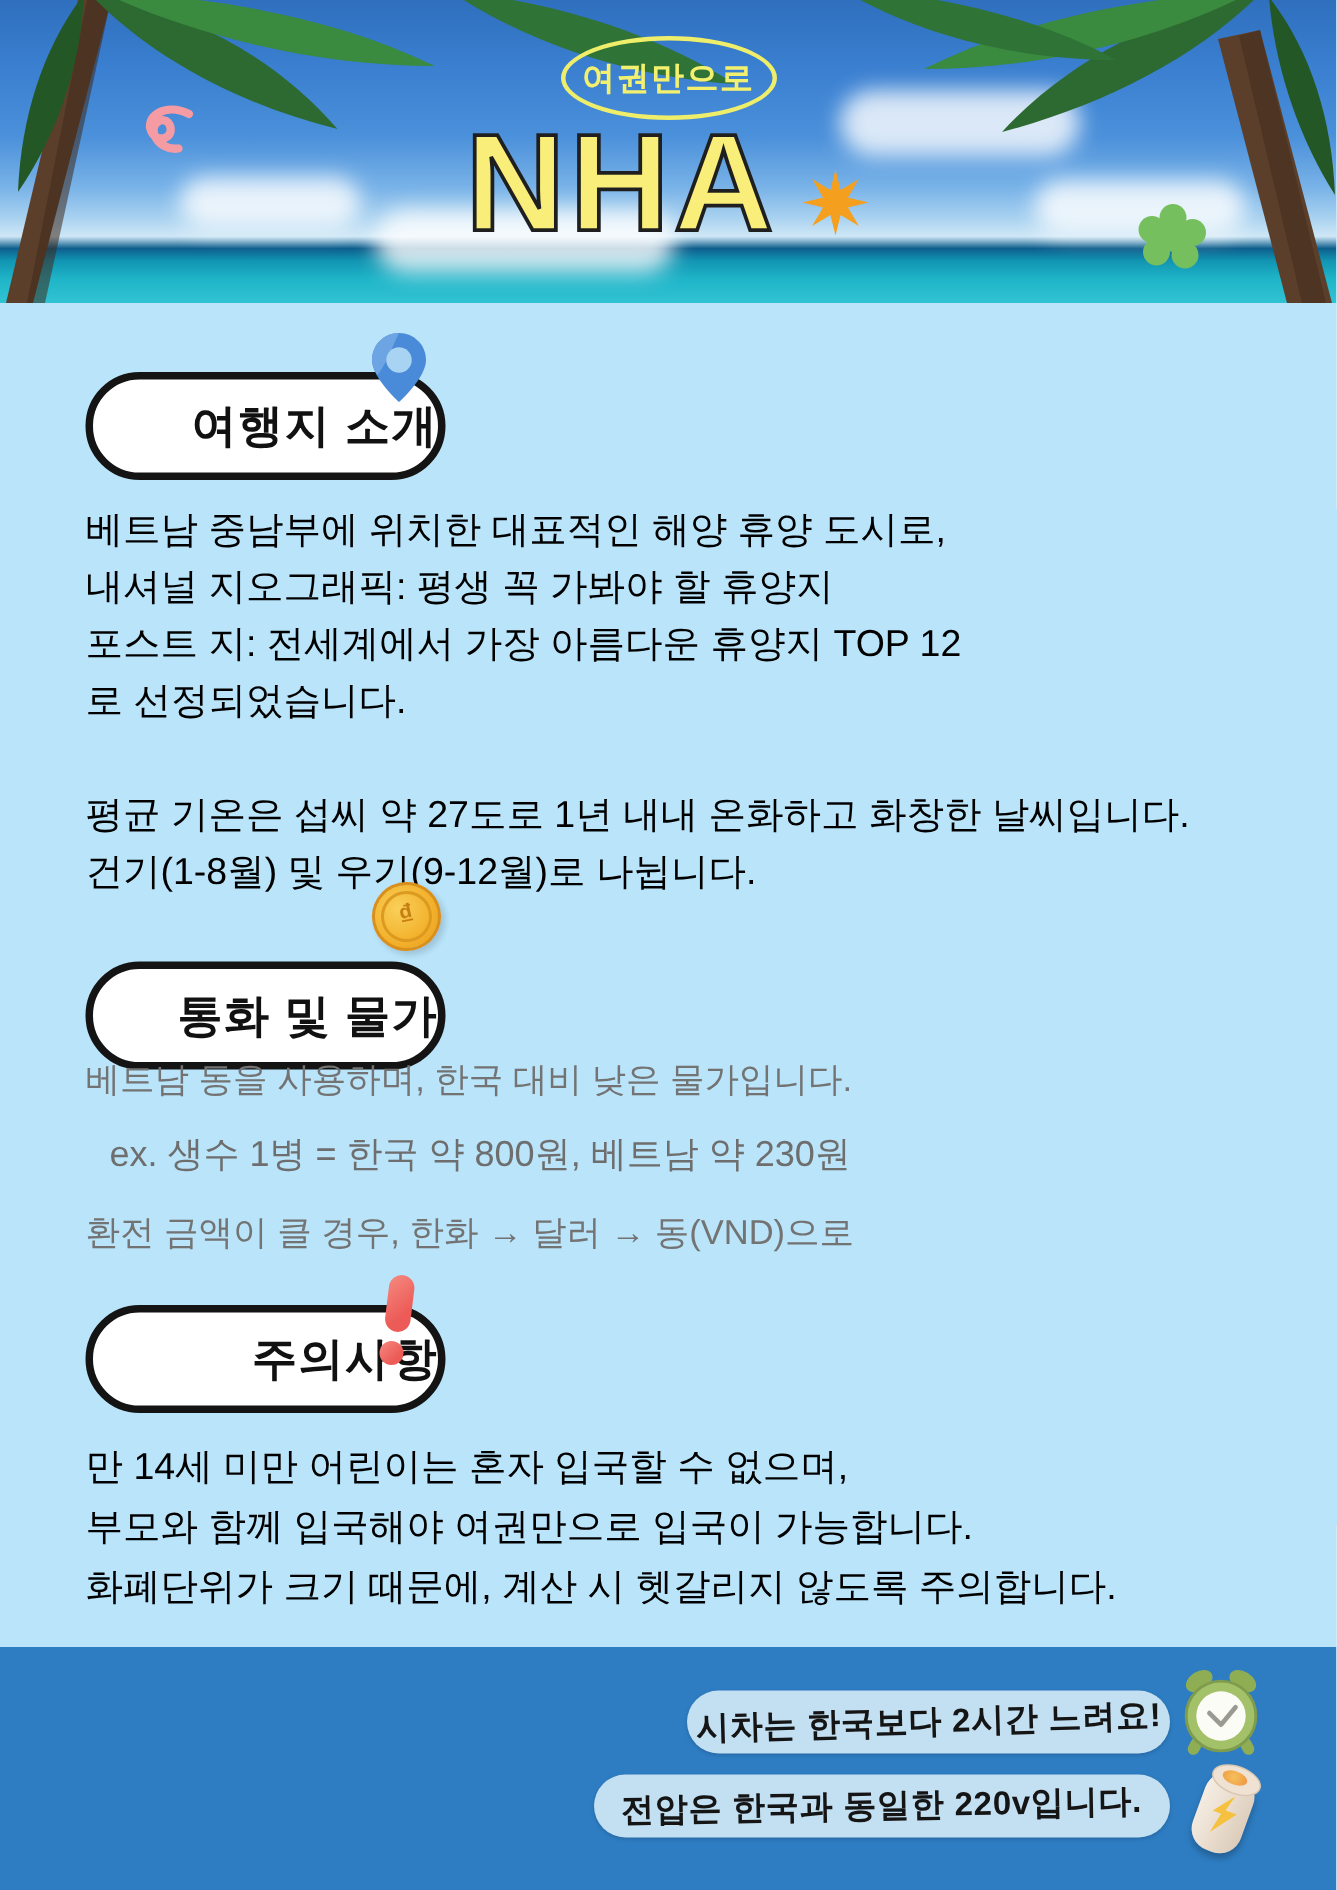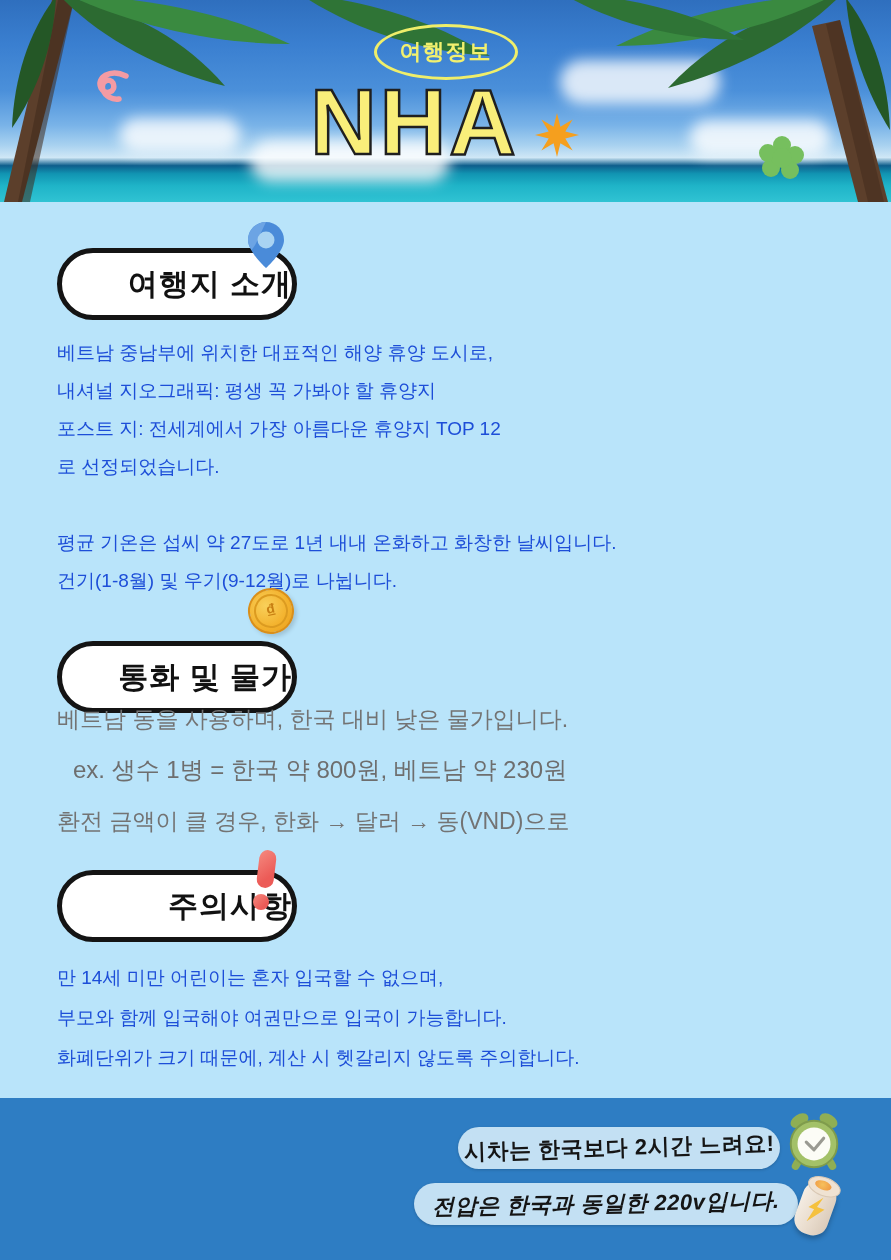--- a/index.html
+++ b/index.html
@@ -36,22 +36,22 @@
   
   .pill{
     position:absolute;left:57px;width:230px;height:62px;background:#ffffff;
     border:5px solid #141414;border-radius:36px;
     display:flex;align-items:center;justify-content:flex-end;
   }
   .pill .label{font-size:30px;font-weight:800;color:#111;letter-spacing:1px;}
   .pill-icon{position:absolute;}
   
   .body-text{
-    position:absolute;left:57px;width:790px;color:#1d4ed8;
-    font-size:19px;line-height:38px;white-space:pre-line;
+    position:absolute;left:57px;width:790px;color:#000000;
+    font-size:25px;line-height:38px;white-space:pre-line;
   }
   .line-normal{margin:0;font-size:23px;line-height:38px;color:#737373;}
   .line-small{margin:16px;font-size:24px;line-height:32px;color:#6e6e6e;}
   
   .coin{
     width:42px;height:42px;border-radius:50%;
     background:radial-gradient(circle at 40% 35%, #f9d05a 0%, #f3b12c 60%, #e69c1d 100%);
     border:2px solid #d98f1b;display:flex;align-items:center;justify-content:center;
     transform:rotate(-12deg);box-shadow:2px 3px 4px rgba(0,0,0,.15);
   }
@@ -124,21 +124,21 @@
 
       <g>
         <path d="M840,-4 C780,8 716,36 668,88 C736,70 798,38 840,-4 Z" fill="#2c6a31"></path>
         <path d="M836,-6 C762,-2 684,12 616,46 C696,46 774,26 836,-6 Z" fill="#3a8a40"></path>
         <path d="M846,-2 C874,34 888,80 890,130 C866,92 850,46 846,-2 Z" fill="#245726"></path>
         <path d="M560,-8 C620,-4 690,10 744,40 C676,40 608,22 560,-8 Z" fill="#2f7436"></path>
       </g>
     </svg>
 
     <div class="badge">
-      <span>여행정보</span>
+      <span>여권만으로</span>
     </div>
 
     <div class="title-row">
       <span class="title-word">NHA</span>
       <svg width="48" height="48" viewBox="0 0 48 48" style="margin-top:26px;">
         <polygon fill="#f59f1e" points="46,24 32.3,27.4 39.6,39.6 27.4,32.3 24,46 20.6,32.3 8.4,39.6 15.7,27.4 2,24 15.7,20.6 8.4,8.4 20.6,15.7 24,2 27.4,15.7 39.6,8.4 32.3,20.6"></polygon>
       </svg>
     </div>
 
     <svg class="doodle" style="left:92px;top:70px;" width="40" height="46" viewBox="0 0 40 46">
@@ -204,21 +204,21 @@
       <ellipse cx="17" cy="9" rx="10" ry="6.5" fill="#8fae54" transform="rotate(-32 17 9)"></ellipse>
       <ellipse cx="47" cy="9" rx="10" ry="6.5" fill="#8fae54" transform="rotate(32 47 9)"></ellipse>
       <rect x="10" y="48" width="8" height="12" rx="4" fill="#8fae54" transform="rotate(28 14 54)"></rect>
       <rect x="46" y="48" width="8" height="12" rx="4" fill="#8fae54" transform="rotate(-28 50 54)"></rect>
       <circle cx="32" cy="33" r="24" fill="#a3c168"></circle>
       <circle cx="32" cy="33" r="24" fill="none" stroke="#7f9c4c" stroke-width="2"></circle>
       <circle cx="32" cy="33" r="17" fill="#fcfcf6"></circle>
       <polyline points="24,31 32,39 42,27" fill="none" stroke="#9a9a92" stroke-width="3.2" stroke-linecap="round" stroke-linejoin="round"></polyline>
     </svg>
 
-    <div class="note" style="left:414px;top:85px;width:384px;font-style:italic;">
+    <div class="note" style="left:396px;top:85px;width:384px;">
       <span class="note-text" style="transform:rotate(-1deg);">전압은 한국과 동일한 220v입니다.</span>
     </div>
     <div class="battery" style="left:797px;top:78px;">
       <div class="body"></div>
       <div class="cap"></div>
       <div class="cap-core"></div>
       <svg style="position:absolute;left:10px;top:20px;" width="20" height="30" viewBox="0 0 20 30">
         <polygon points="13,0 2,14 8,14 5,28 18,11 10,11" fill="#f5c13e"></polygon>
       </svg>
     </div>

